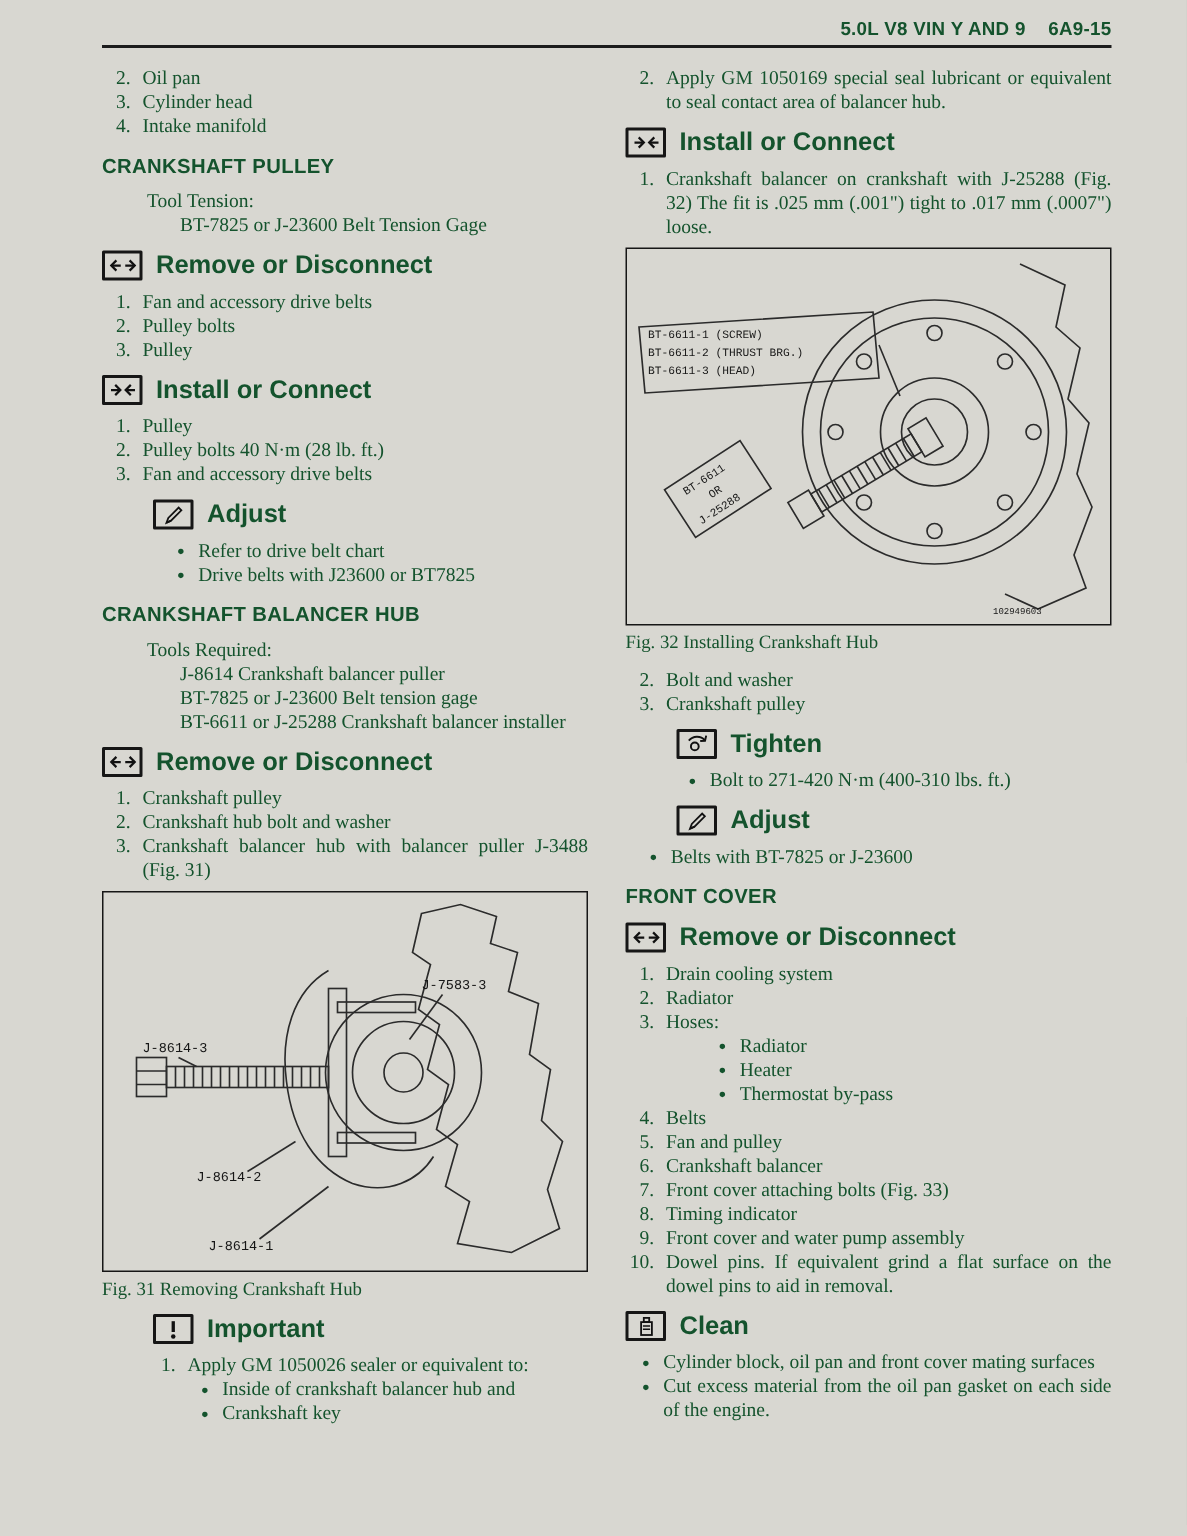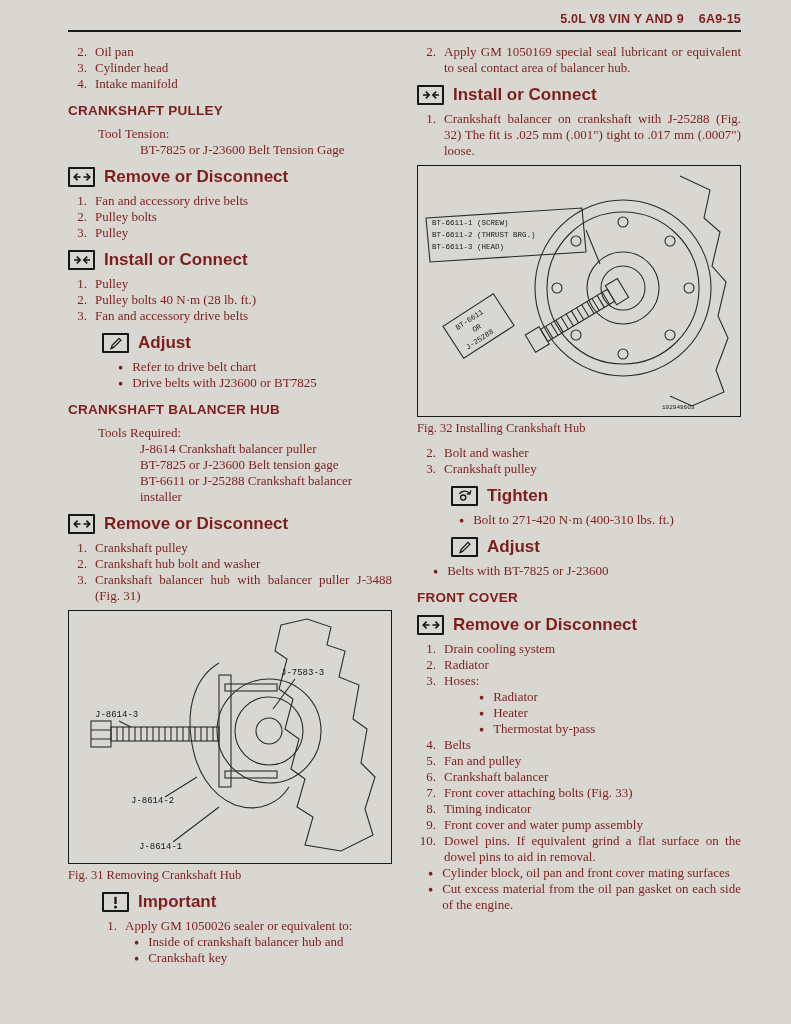--- a/index.html
+++ b/index.html
@@ -6,21 +6,21 @@
   html, body { margin: 0; padding: 0; }
   body {
     width: 791px; height: 1024px;
     background: #c9c8c2;
     font-family: "Liberation Serif", serif;
   }
   .page {
     position: relative;
     width: 791px; height: 1024px;
     background: #d8d7d1;
-    color: #7f1d1d;
+    color: #14532d;
     overflow: hidden;
     text-decoration: underline;
   }
   .header-row {
     position: absolute; top: 12px; left: 68px; width: 673px;
     text-align: right;
     font-family: "Liberation Sans", sans-serif;
     font-weight: 700; font-size: 12.5px;
     letter-spacing: .2px;
   }
@@ -33,21 +33,21 @@
   .col-left  { left: 68px;  width: 324px; }
   .col-right { left: 417px; width: 324px; }
 
   h2.sec {
     font-family: "Liberation Sans", sans-serif;
     font-size: 13.5px; font-weight: 700; letter-spacing: .25px;
     margin: 11px 0 7px 0; line-height: 1.2;
   }
   .tools { margin: 1px 0 2px 0; }
   .tools-label { margin-left: 30px; }
-  .tool-line { margin-left: 72px; }
+  .tool-line { margin-left: 52px; }
 
   .li { display: flex; }
   .li .n { flex: none; width: 27px; text-align: right; padding-right: 8px; }
   .li .t { flex: 1; text-align: justify; }
 
   .op-row { display: flex; align-items: center; gap: 9px; margin: 9px 0 6px 0; }
   .op-label { font-family: "Liberation Sans", sans-serif; font-weight: 700; font-size: 17px; }
   .icon-box {
     flex: none; width: 27px; height: 20px;
     border: 2px solid #161616; border-radius: 1px;
@@ -437,20 +437,30 @@
       <div class="li">
           <span class="n">9.</span>
           <span class="t">Front cover and water pump assembly</span>
         </div>
       <div class="li">
           <span class="n">10.</span>
           <span class="t">Dowel pins. If equivalent grind a flat surface on the dowel pins to aid in removal.</span>
         </div>
     </div>
 
+    <div class="op-row">
+      <span class="icon-box">
+        <svg width="12" height="14" viewBox="0 0 12 14">
+            <rect x="2.4" y="4.4" width="7.2" height="8.6" fill="none" stroke="#111" stroke-width="1.2"></rect>
+            <rect x="4.2" y="1.6" width="3.6" height="2.8" fill="none" stroke="#111" stroke-width="1.2"></rect>
+            <path d="M3.6 7 h4.8 M3.6 9.2 h4.8" stroke="#111" stroke-width="1" fill="none"></path>
+          </svg>
+      </span>
+      <span class="op-label">Clean</span>
+    </div>
     <div class="bul-clean">
       <div class="bl">
           <span class="t">Cylinder block, oil pan and front cover mating surfaces</span>
         </div>
       <div class="bl">
           <span class="t">Cut excess material from the oil pan gasket on each side of the engine.</span>
         </div>
     </div>
 
   </div>

